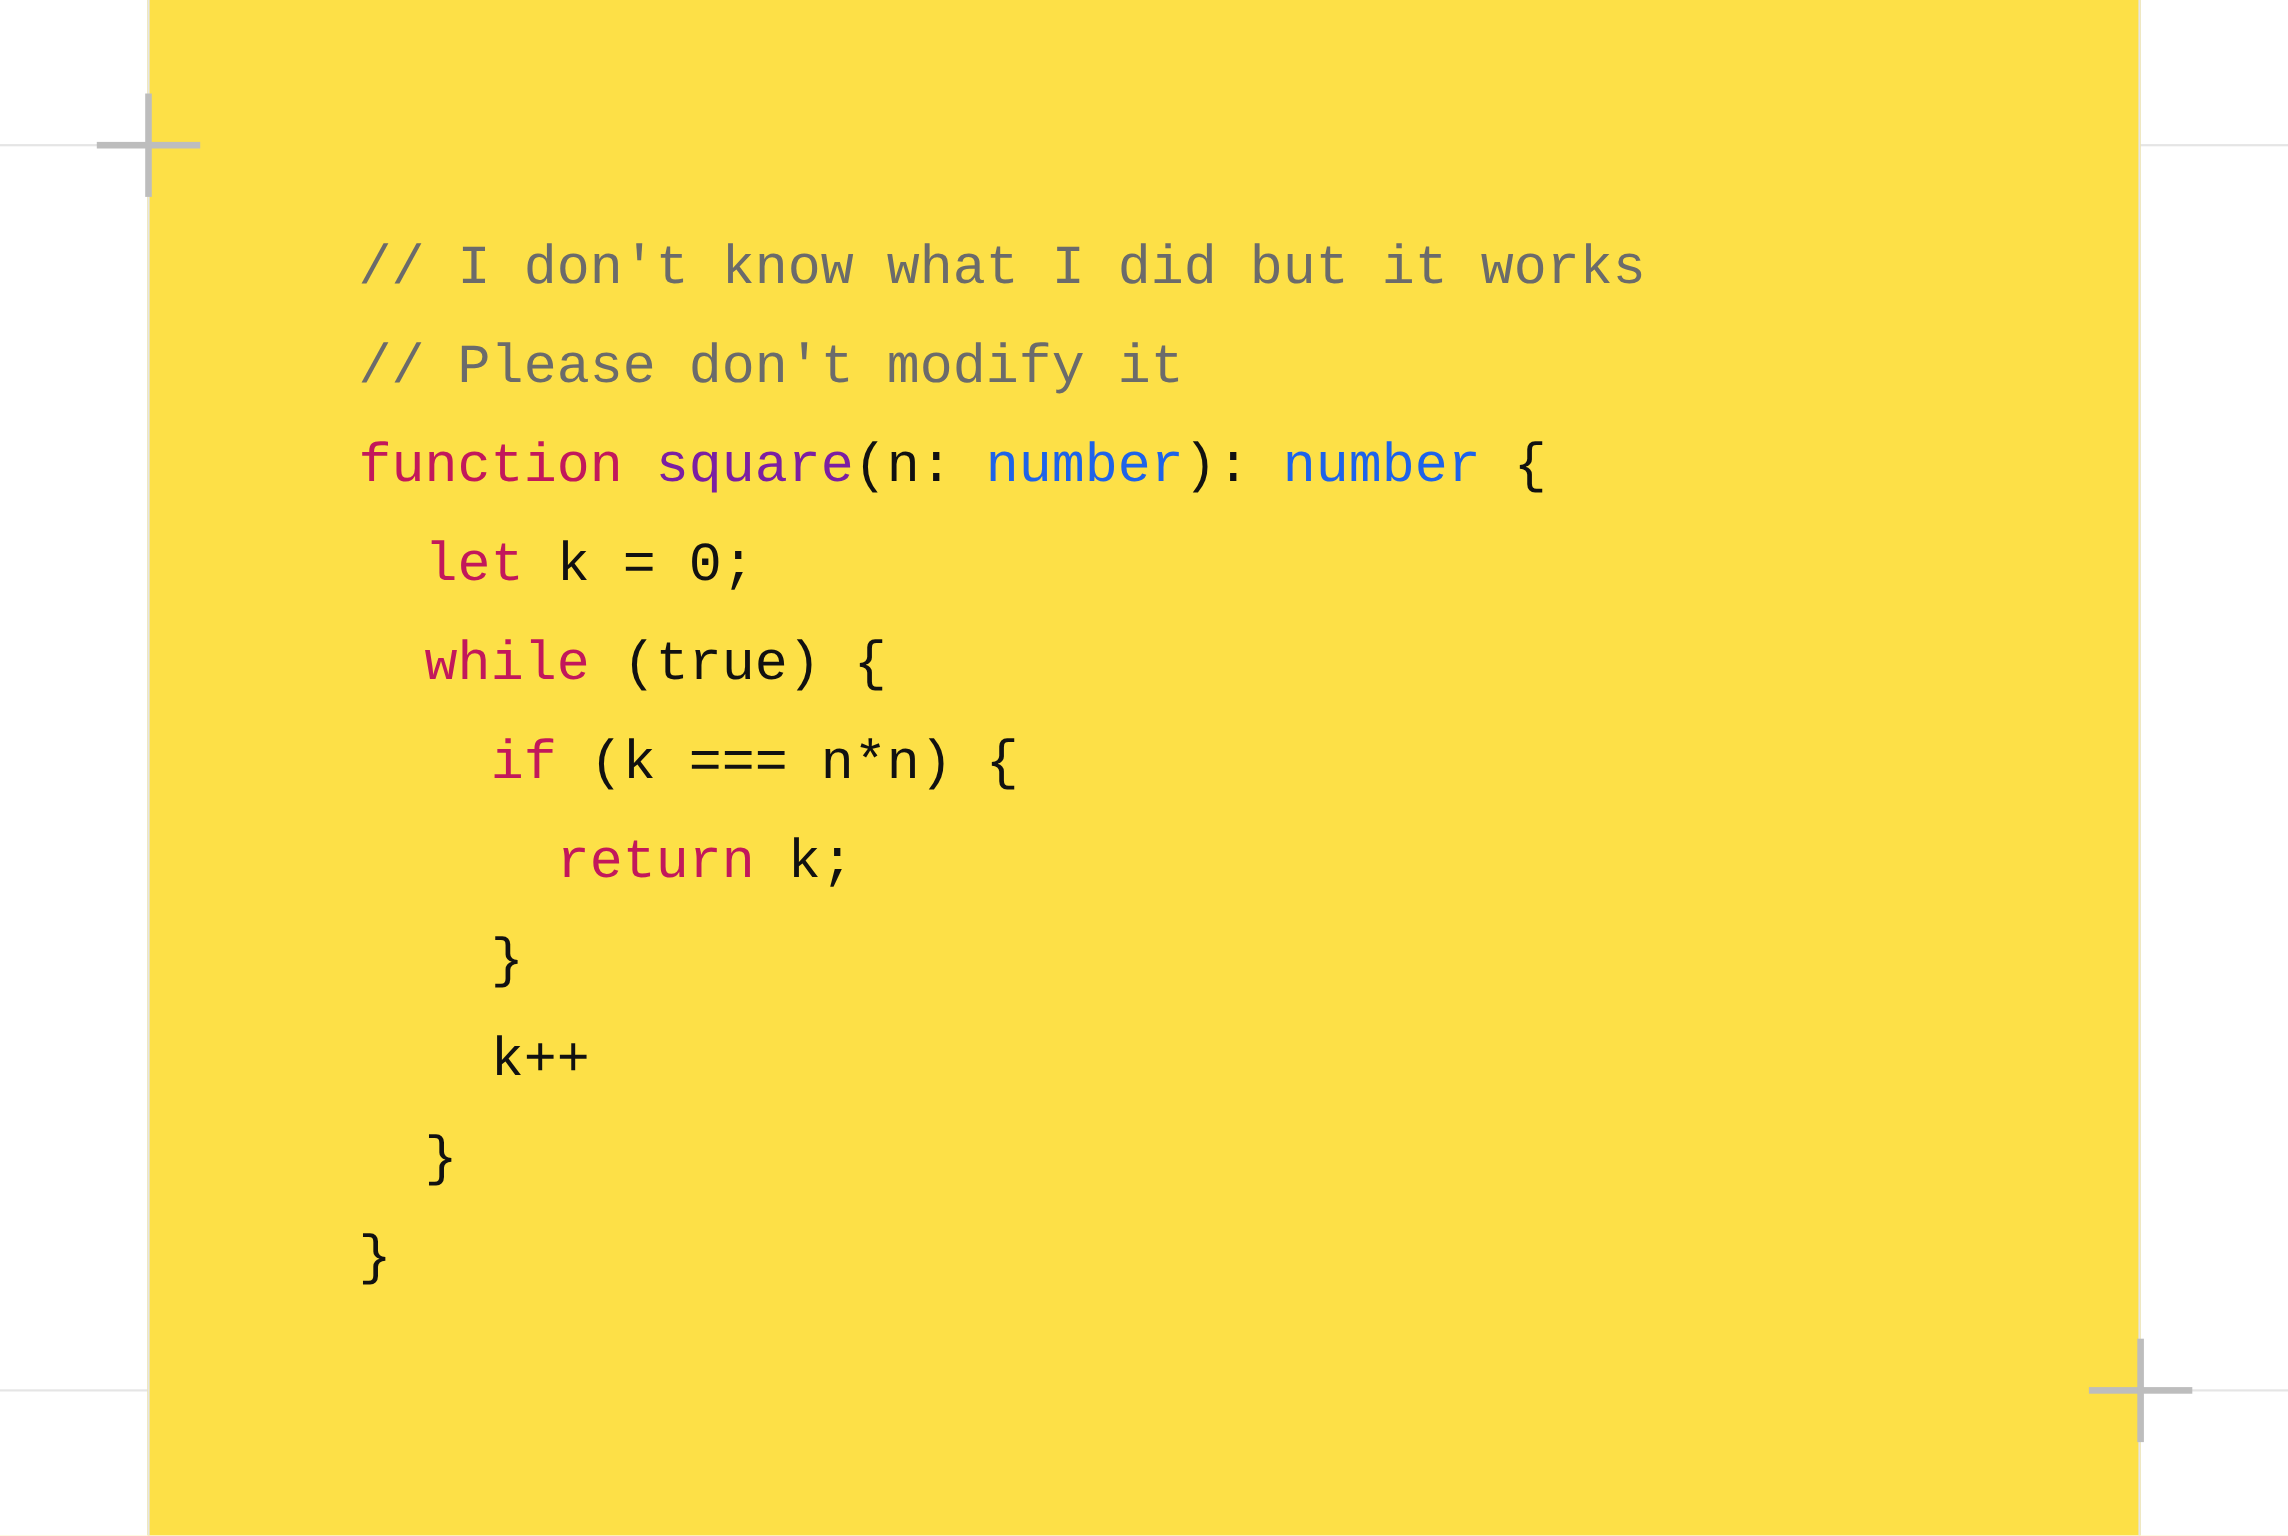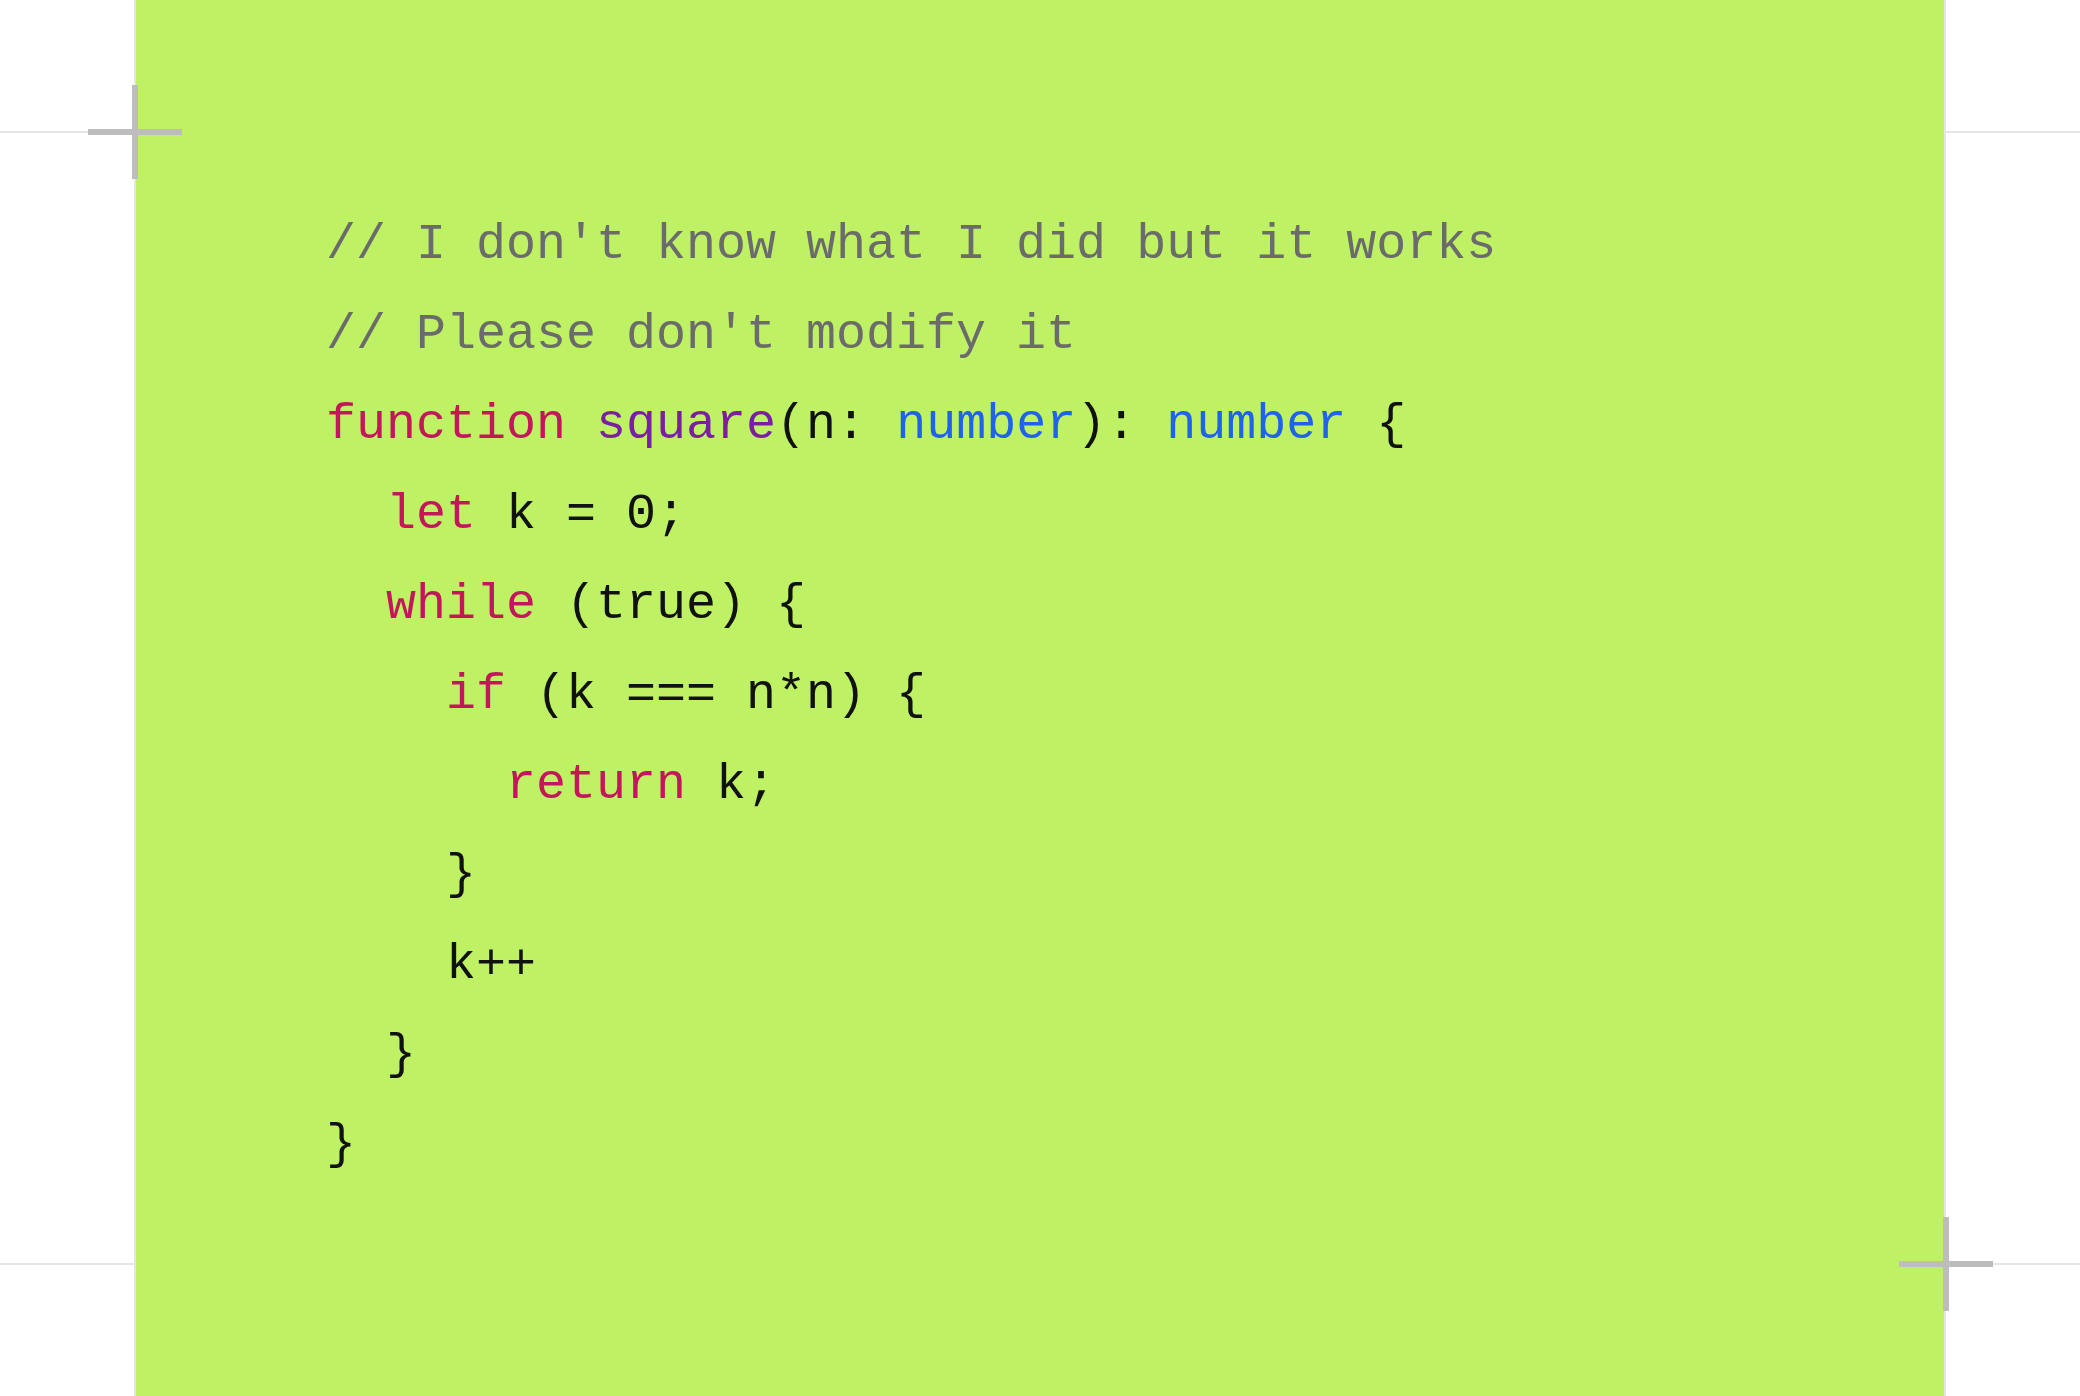--- a/index.html
+++ b/index.html
@@ -19,21 +19,21 @@
     height: 1396px;
   }
 
   
   .card {
     position: absolute;
     left: 134px;
     top: 0;
     width: 1812px;   
     height: 1396px;
-    background: #bef264;
+    background: #fde047;
     border-left: 2px solid #e5e5e5;
     border-right: 2px solid #e5e5e5;
     box-sizing: border-box;
   }
 
   
   .hline {
     position: absolute;
     left: 0;
     right: 0;

